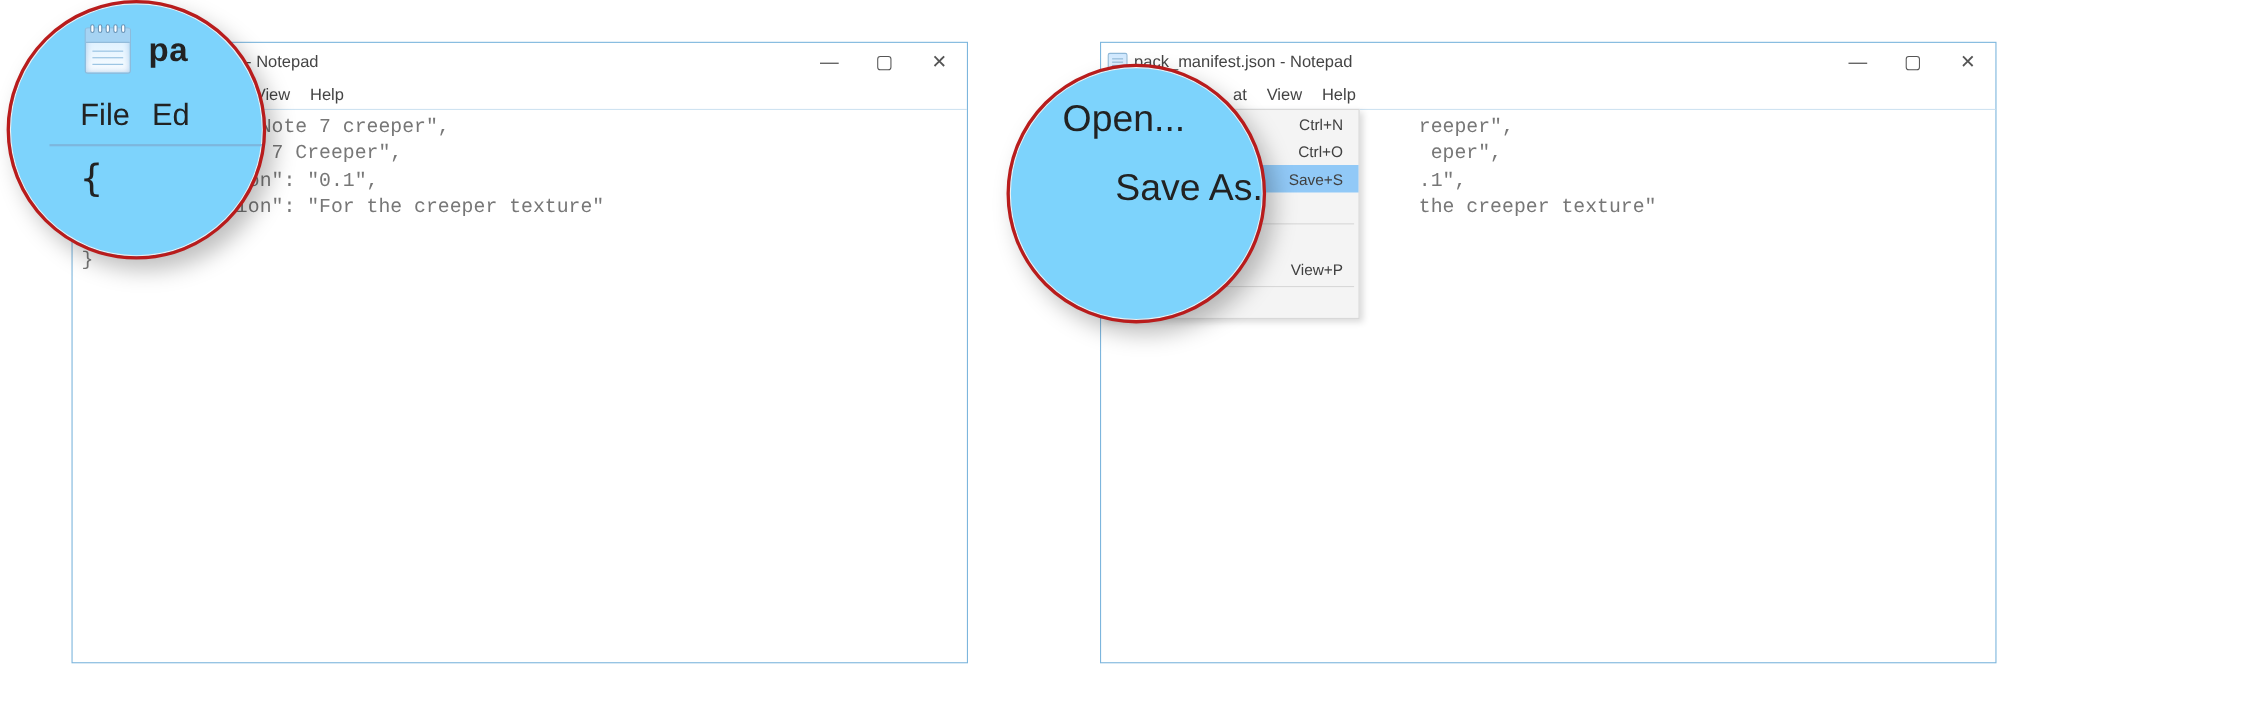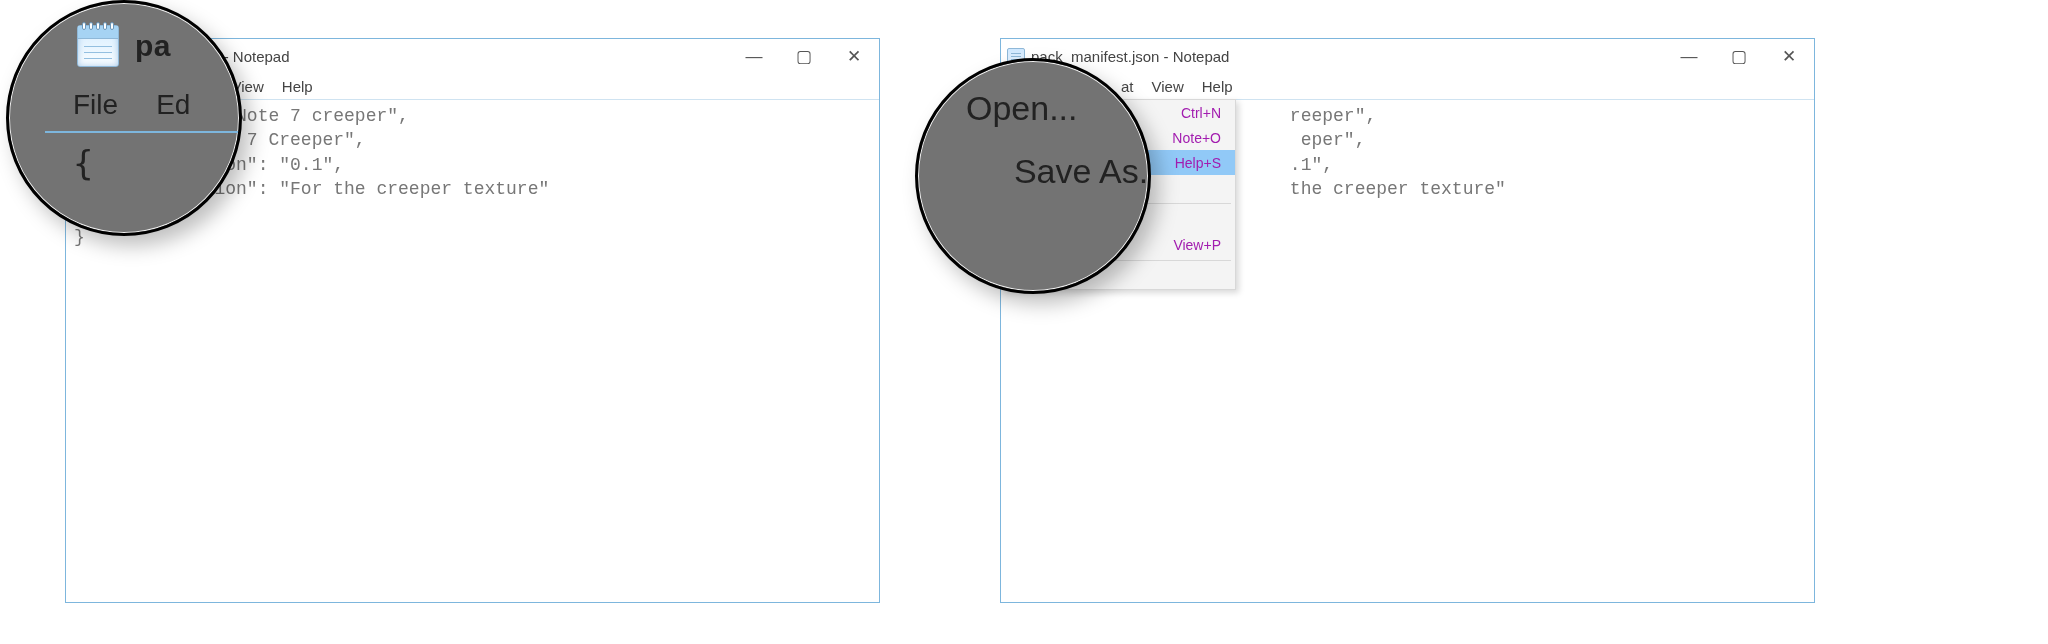--- a/index.html
+++ b/index.html
@@ -78,27 +78,27 @@
     font-size: 15px;
     color:#333;
   }
   .dropdown .item {
     display:flex; justify-content:space-between; align-items:center;
     padding: 4px 14px 4px 24px;
     height: 25px;
   }
   .dropdown .item.selected { background:#91c9f7; }
   .dropdown .sep { height:1px; background:#d8d8d8; margin: 3px 4px; }
-  .dropdown .shortcut { color:#a21caf; margin-left: 57px; font-size:14px;}
+  .dropdown .shortcut { color:#404040; margin-left: 57px; font-size:14px;}
   
   .magnifier {
     position:absolute;
     border-radius:50%;
-    border: 3px solid #000000;
-    background:#737373;
+    border: 3px solid #b91c1c;
+    background:#7dd3fc;
     box-shadow: 0 0 0 1px #f0f0f0 inset, 8px 10px 20px rgba(0,0,0,.25);
     overflow:hidden;
   }
   .mag-inner {
     position:absolute;
     transform-origin: top left;
     font-family: "Segoe UI", Tahoma, sans-serif;
   }
   .mag-notepad-icon {
     width: 42px; height: 42px;
@@ -167,21 +167,21 @@
         <div class="coil">
             <span></span>
             <span></span>
             <span></span>
             <span></span>
             <span></span>
           </div>
       </div>
       <div class="mag-title-big">pa</div>
     </div>
-    <div style="display:flex; gap:38px; padding:22px 0 0 64px;">
+    <div style="display:flex; gap:20px; padding:22px 0 0 64px;">
       <span class="mag-menu-big">File</span>
       <span class="mag-menu-big">Ed</span>
     </div>
     <div style="border-top:2px solid #7db6dd; margin:10px 0 0 36px; padding:10px 0 0 28px;">
       <span class="mag-brace">{</span>
     </div>
   </div>
 </div>
 
 <div class="win" style="left:1000px; top:38px; width:815px; height:565px;">
@@ -206,25 +206,25 @@
                           .1",
                           the creeper texture"</div>
 
   <div class="dropdown" style="left:0px; top:60px; width:235px;">
     <div class="item" style="visibility:visible;">
       <span style="visibility:hidden;">New</span>
         <span class="shortcut">Ctrl+N</span>
     </div>
     <div class="item">
       <span style="visibility:hidden;">Open...</span>
-        <span class="shortcut">Note+O</span>
+        <span class="shortcut">Ctrl+O</span>
     </div>
     <div class="item selected">
       <span style="visibility:hidden;">Save</span>
-        <span class="shortcut">Help+S</span>
+        <span class="shortcut">Save+S</span>
     </div>
     <div class="item">
       <span style="visibility:hidden;">Save As.</span>
         <span class="shortcut"></span>
     </div>
     <div class="sep"></div>
     <div class="item" style="visibility:hidden; height:25px;"></div>
     <div class="item">
       <span style="visibility:hidden;">Print...</span>
         <span class="shortcut">View+P</span>

